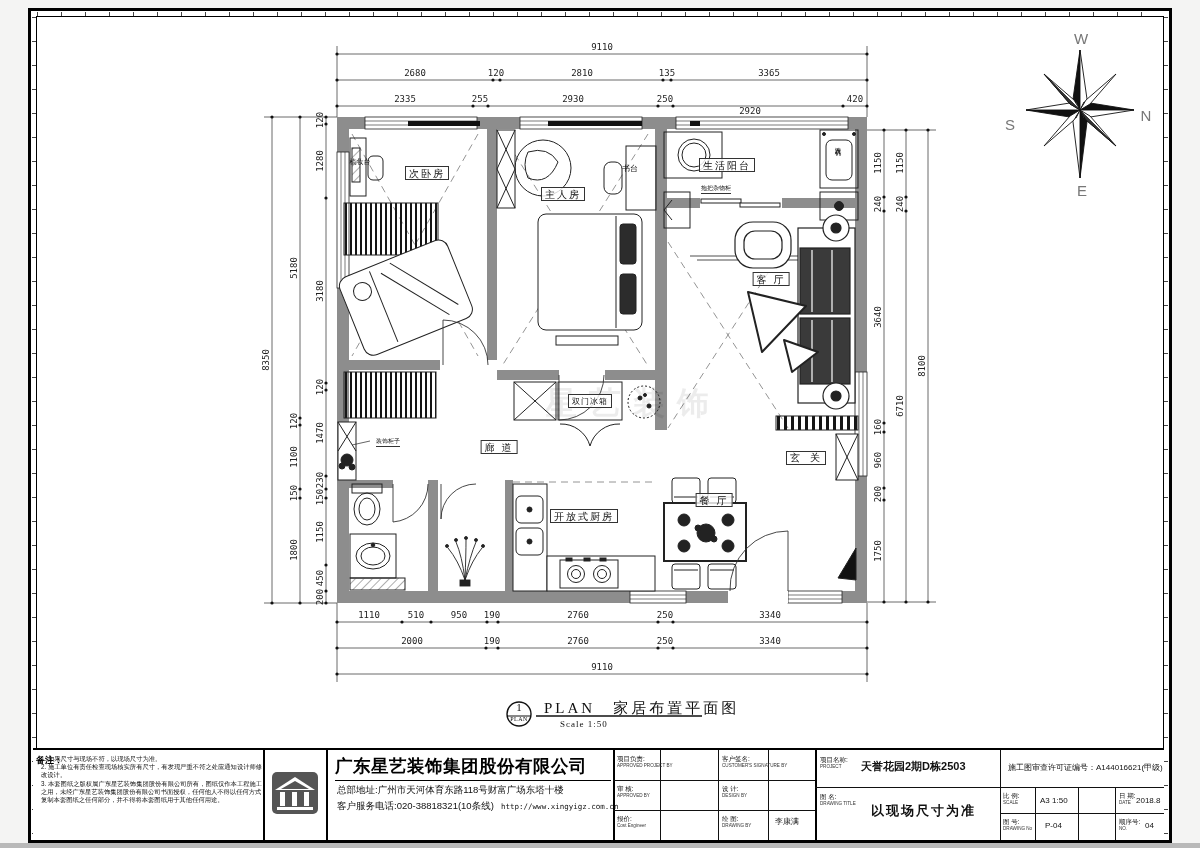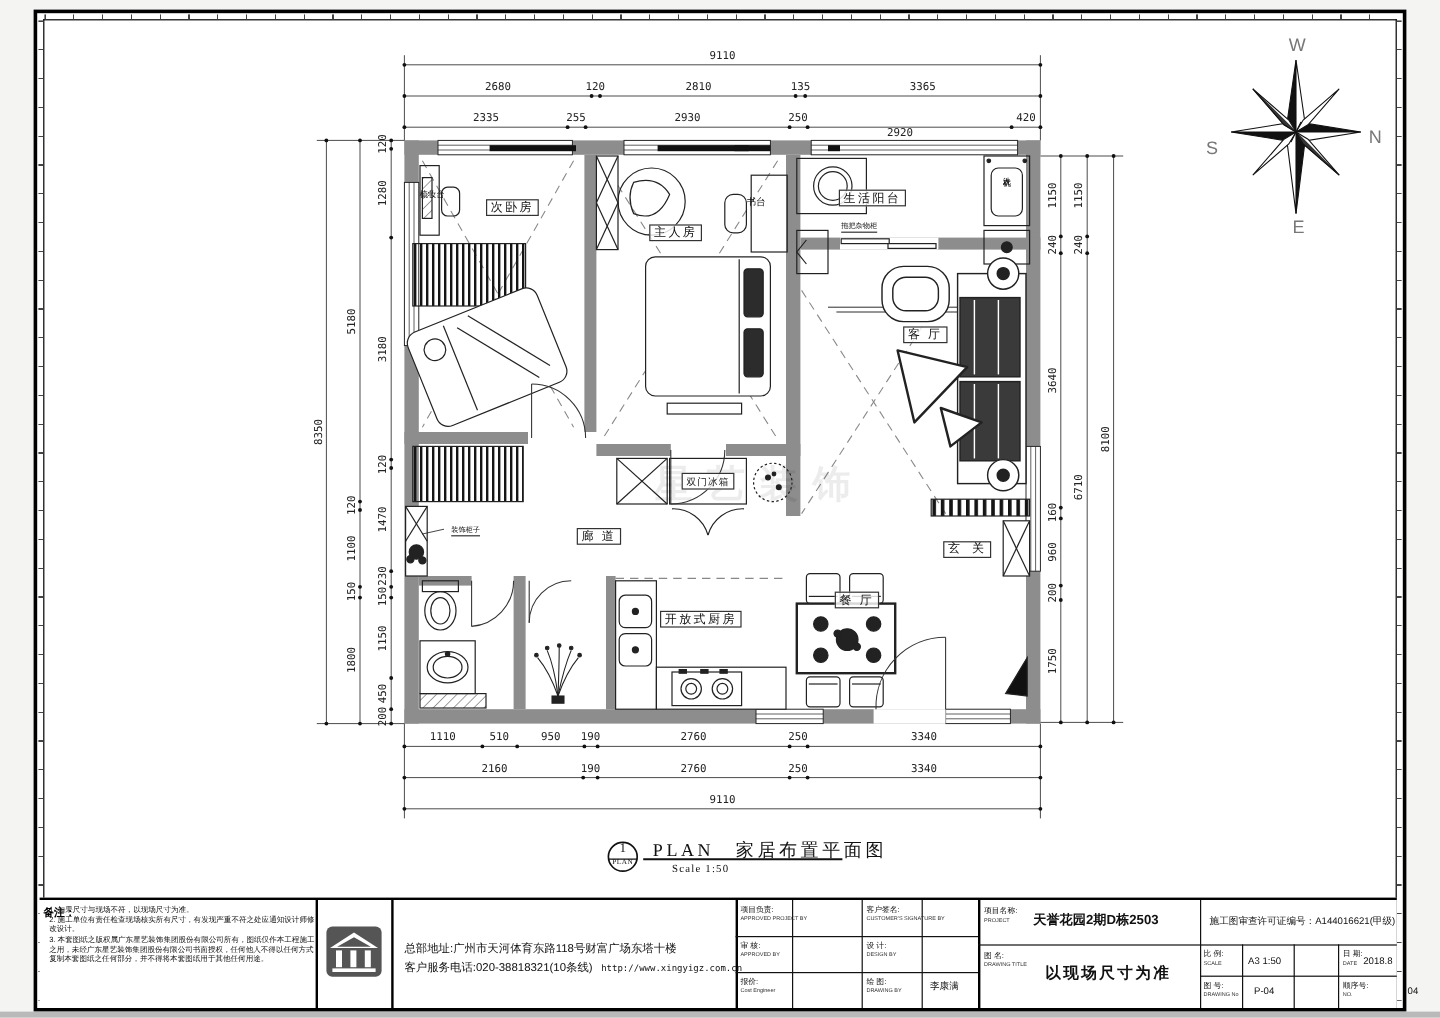--- a/index.html
+++ b/index.html
@@ -447,21 +447,21 @@
  <div class="dim" style="left:750px;top:94px;margin-top:12px;">2920</div>
  <div class="dim" style="left:855px;top:94px;">420</div>
 
  <div class="dim" style="left:369px;top:610px;">1110</div>
  <div class="dim" style="left:416px;top:610px;">510</div>
  <div class="dim" style="left:459px;top:610px;">950</div>
  <div class="dim" style="left:492px;top:610px;">190</div>
  <div class="dim" style="left:578px;top:610px;">2760</div>
  <div class="dim" style="left:665px;top:610px;">250</div>
  <div class="dim" style="left:770px;top:610px;">3340</div>
- <div class="dim" style="left:412px;top:636px;">2160</div>
+ <div class="dim" style="left:412px;top:636px;">2000</div>
  <div class="dim" style="left:492px;top:636px;">190</div>
  <div class="dim" style="left:578px;top:636px;">2760</div>
  <div class="dim" style="left:665px;top:636px;">250</div>
  <div class="dim" style="left:770px;top:636px;">3340</div>
  <div class="dim" style="left:602px;top:662px;">9110</div>
 
  <div class="dimv" style="left:266px;top:360px;">8350</div>
  <div class="dimv" style="left:294px;top:268px;">5180</div>
  <div class="dimv" style="left:294px;top:421px;">120</div>
  <div class="dimv" style="left:294px;top:457px;">1100</div>
@@ -522,20 +522,21 @@
    <svg width="50" height="46" style="left:237px;top:20px;">
      <rect x="2" y="2" width="46" height="42" rx="5" fill="#555"></rect>
      <polygon points="25,7 45,20 5,20" fill="#fff"></polygon>
      <polygon points="25,11 39,19 11,19" fill="#555"></polygon>
      <rect x="10" y="22" width="5" height="14" fill="#fff"></rect>
      <rect x="22" y="22" width="5" height="14" fill="#fff"></rect>
      <rect x="34" y="22" width="5" height="14" fill="#fff"></rect>
      <rect x="7" y="37" width="36" height="3" fill="#fff"></rect>
    </svg>
 
+   <div id="company-name">广东星艺装饰集团股份有限公司</div>
    <div id="company-addr">总部地址:广州市天河体育东路118号财富广场东塔十楼</div>
    <div id="company-phone">客户服务电话:020-38818321(10条线)</div>
    <div id="company-web">http://www.xingyigz.com.cn</div>
 
    <div class="lab" style="left:584px;top:5px;">
      <span>项目负责:</span>
      <span class="en">APPROVED PROJECT BY</span></div>
    <div class="lab" style="left:689px;top:5px;">
      <span>客户签名:</span>
      <span class="en">CUSTOMER'S SIGNATURE BY</span></div>
@@ -573,17 +574,17 @@
      <span>日 期:</span>
      <span class="en">DATE</span></div>
    <div class="val" style="left:1103px;top:46px;">2018.8</div>
    <div class="lab" style="left:970px;top:68px;">
      <span>图 号:</span>
      <span class="en">DRAWING No</span></div>
    <div class="val" style="left:1012px;top:71px;">P-04</div>
    <div class="lab" style="left:1086px;top:68px;">
      <span>顺序号:</span>
      <span class="en">NO.</span></div>
-   <div class="val" style="left:1140px;top:71px;text-align:right;">04</div>
+   <div class="val" style="left:1112px;top:71px;text-align:right;">04</div>
  </div>
 
  <div id="shadow"></div>
 </div>
 
 </body></html>

